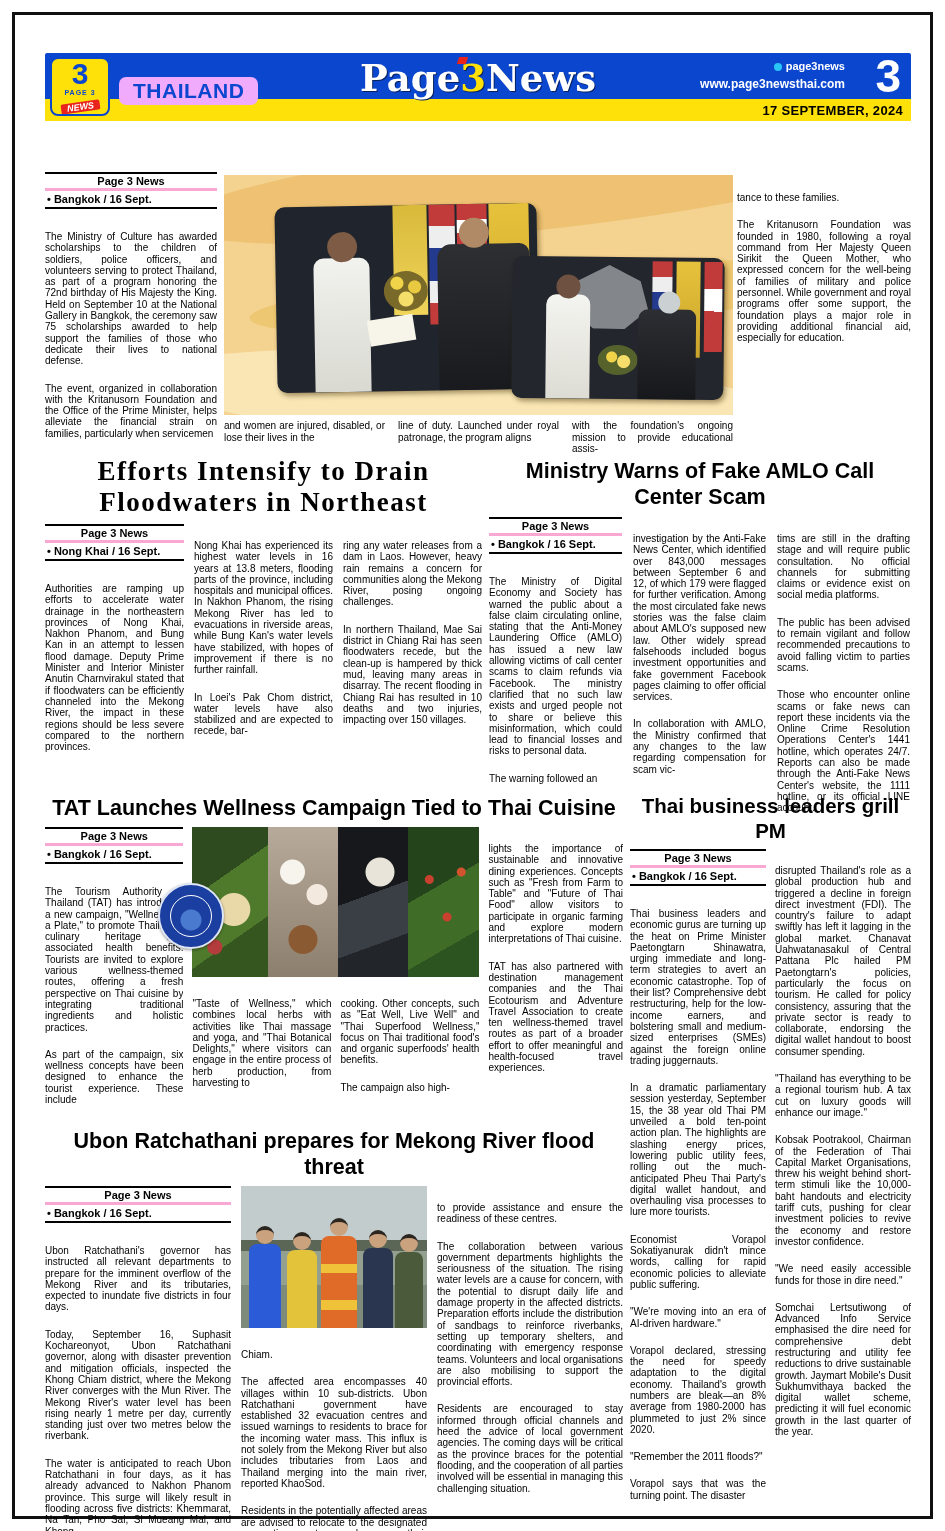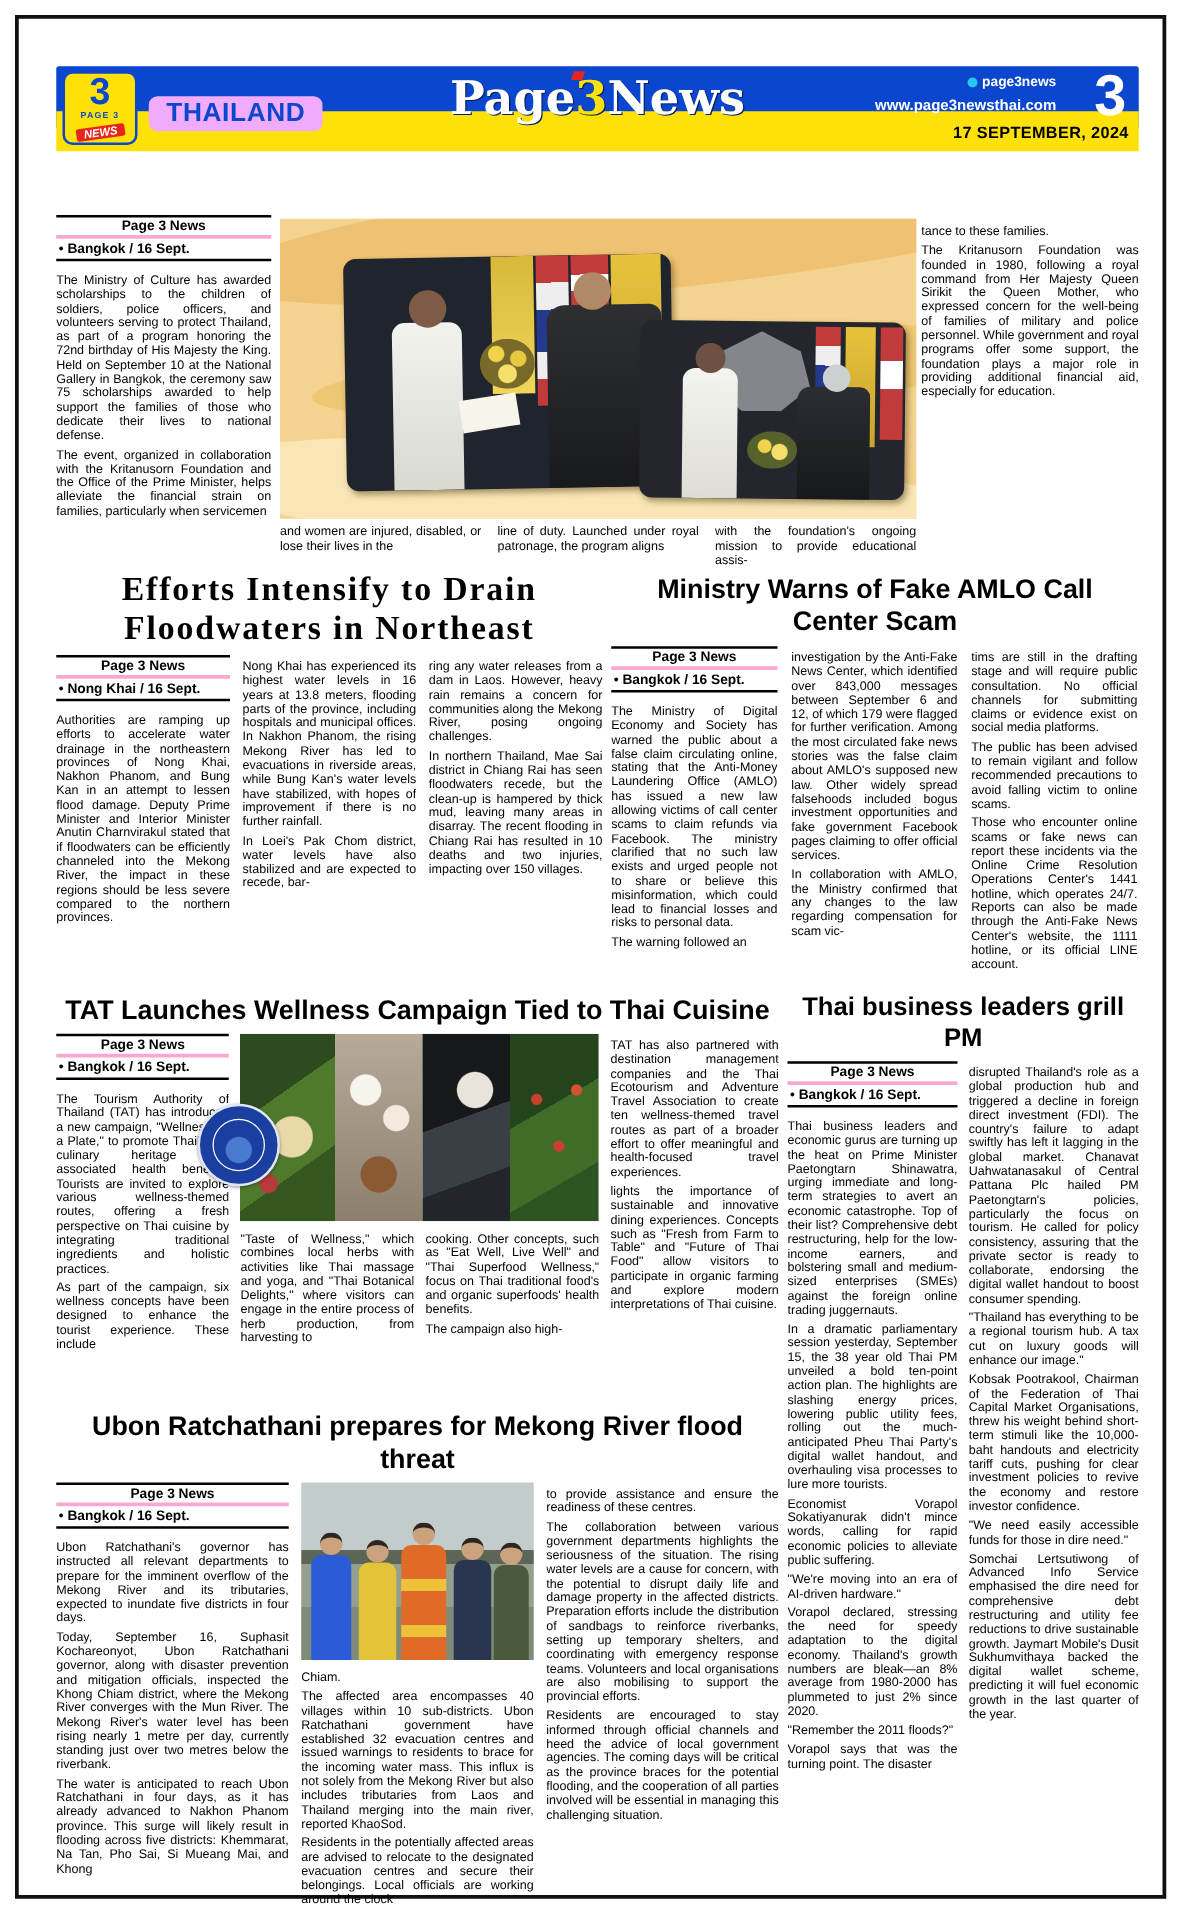--- a/index.html
+++ b/index.html
@@ -3,21 +3,21 @@
 <meta charset="utf-8">
 <style>
   html,body{margin:0;padding:0;background:#fff;}
   .page{position:relative;width:945px;height:1531px;background:#fff;overflow:hidden;
         font-family:"Liberation Sans",sans-serif;color:#000;}
   .frame{position:absolute;left:12px;top:12px;right:12px;bottom:12px;border:3px solid #101010;}
 
   
   .masthead{position:absolute;left:45px;top:53px;width:866px;height:68px;}
   .blue-bar{position:absolute;left:0;top:0;right:0;height:50px;background:#0b46cf;border-radius:2px;}
-  .date-bar{position:absolute;left:0;right:0;bottom:0;height:32px;background:#ffe10a;
+  .date-bar{position:absolute;left:0;right:0;bottom:0;height:22px;background:#ffe10a;
             display:flex;align-items:center;justify-content:flex-end;padding-right:8px;box-sizing:border-box;
             font-weight:bold;font-size:13px;letter-spacing:.3px;}
   .logo-box{position:absolute;left:5px;top:4px;width:60px;height:59px;background:#ffe10a;border-radius:8px;
             z-index:3;border:2px solid #0b46cf;box-sizing:border-box;text-align:center;overflow:hidden;}
   .logo-num{font-weight:bold;font-size:30px;color:#0b46cf;line-height:30px;display:block;}
   .logo-sub{font-weight:bold;font-size:7px;color:#0b46cf;display:block;letter-spacing:1px;}
   .logo-news{display:inline-block;background:#e8241c;color:#fff;font-style:italic;font-weight:bold;
              font-size:9px;padding:0 6px;transform:rotate(-8deg);border-radius:2px;margin-top:1px;}
   .thailand{position:absolute;left:74px;top:24px;background:#f0abfc;border-radius:7px;padding:2px 14px;
             color:#0b46cf;font-weight:bold;font-size:21px;letter-spacing:.5px;z-index:2;}
@@ -37,21 +37,21 @@
           font-weight:bold;font-size:34px;letter-spacing:-.5px;line-height:40px;}
   .h-serif{font-family:"Liberation Serif","DejaVu Serif",serif;font-weight:bold;font-size:27px;
            text-align:center;line-height:31px;letter-spacing:1.5px;}
   .h-sans{font-weight:bold;text-align:center;}
 
   
   .byline{border-top:2px solid #000;border-bottom:2px solid #000;margin-bottom:6px;}
   .byline .src{text-align:center;font-weight:bold;font-size:11px;padding:1px 0;border-bottom:3px solid #f9a8d4;}
   .byline .loc{font-weight:bold;font-size:11px;padding:2px 0 2px 2px;}
   .col{ text-align:justify;font-size:10px;line-height:1.13;overflow:hidden;}
-  .para{margin:4px 0 1px 0;}
+  .para{margin:16px 0 1px 0;}
 
   
   .a1-col1{position:absolute;left:45px;top:172px;width:172px;height:282px;}
   .a1-col2{position:absolute;left:737px;top:176px;width:174px;height:280px;}
   .canvas{position:absolute;left:224px;top:175px;width:509px;height:240px;background:#f4d28f;overflow:hidden;}
   .wave{position:absolute;border-radius:50%;}
   .w1{width:140%;height:90px;background:#ecbf6d;top:-34px;left:-10%;transform:rotate(-6deg);opacity:.85;}
   .w2{width:130%;height:90px;background:#f9e6b4;bottom:-30px;right:-15%;transform:rotate(4deg);}
   .w3{width:120%;height:60px;background:#eac264;top:92px;right:-25%;transform:rotate(-4deg);opacity:.7;}
   .photo{position:absolute;border-radius:10px;overflow:hidden;box-shadow:2px 3px 5px rgba(60,40,0,.45);}
@@ -270,21 +270,21 @@
             <p class="para">The Ministry of Digital Economy and Society has warned the public about a false claim circulating online, stating that the Anti-Money Laundering Office (AMLO) has issued a new law allowing victims of call center scams to claim refunds via Facebook. The ministry clarified that no such law exists and urged people not to share or believe this misinformation, which could lead to financial losses and risks to personal data.</p>
             <p class="para">The warning followed an</p>
           </div>
       </div>
       <div class="c col">
           <p class="para">investigation by the Anti-Fake News Center, which identified over 843,000 messages between September 6 and 12, of which 179 were flagged for further verification. Among the most circulated fake news stories was the false claim about AMLO's supposed new law. Other widely spread falsehoods included bogus investment opportunities and fake government Facebook pages claiming to offer official services.</p>
           <p class="para">In collaboration with AMLO, the Ministry confirmed that any changes to the law regarding compensation for scam vic-</p>
         </div>
       <div class="c col">
           <p class="para">tims are still in the drafting stage and will require public consultation. No official channels for submitting claims or evidence exist on social media platforms.</p>
-          <p class="para">The public has been advised to remain vigilant and follow recommended precautions to avoid falling victim to online scams.</p>
+          <p class="para">The public has been advised to remain vigilant and follow recommended precautions to avoid falling victim to parties scams.</p>
           <p class="para">Those who encounter online scams or fake news can report these incidents via the Online Crime Resolution Operations Center's 1441 hotline, which operates 24/7. Reports can also be made through the Anti-Fake News Center's website, the 1111 hotline, or its official LINE account.</p>
         </div>
     </div>
   </div>
 
   <div class="a4">
     <div class="h-sans">TAT Launches Wellness Campaign Tied to Thai Cuisine</div>
     <div class="a4-body">
       <div class="a4-colA">
         <div class="byline">
@@ -310,22 +310,22 @@
           <div class="c col">
               <p class="para">"Taste of Wellness," which combines local herbs with activities like Thai massage and yoga, and "Thai Botanical Delights," where visitors can engage in the entire process of herb production, from harvesting to</p>
             </div>
           <div class="c col">
               <p class="para">cooking. Other concepts, such as "Eat Well, Live Well" and "Thai Superfood Wellness," focus on Thai traditional food's and organic superfoods' health benefits.</p>
               <p class="para">The campaign also high-</p>
             </div>
         </div>
       </div>
       <div class="a4-colB col">
+          <p class="para">lights the importance of sustainable and innovative dining experiences. Concepts such as "Fresh from Farm to Table" and "Future of Thai Food" allow visitors to participate in organic farming and explore modern interpretations of Thai cuisine.</p>
           <p class="para">TAT has also partnered with destination management companies and the Thai Ecotourism and Adventure Travel Association to create ten wellness-themed travel routes as part of a broader effort to offer meaningful and health-focused travel experiences.</p>
-          <p class="para">lights the importance of sustainable and innovative dining experiences. Concepts such as "Fresh from Farm to Table" and "Future of Thai Food" allow visitors to participate in organic farming and explore modern interpretations of Thai cuisine.</p>
         </div>
     </div>
   </div>
 
   <div class="a5">
     <div class="h-sans">
       <div>Thai business leaders grill PM</div>
     </div>
     <div class="a5-cols">
       <div class="c">

